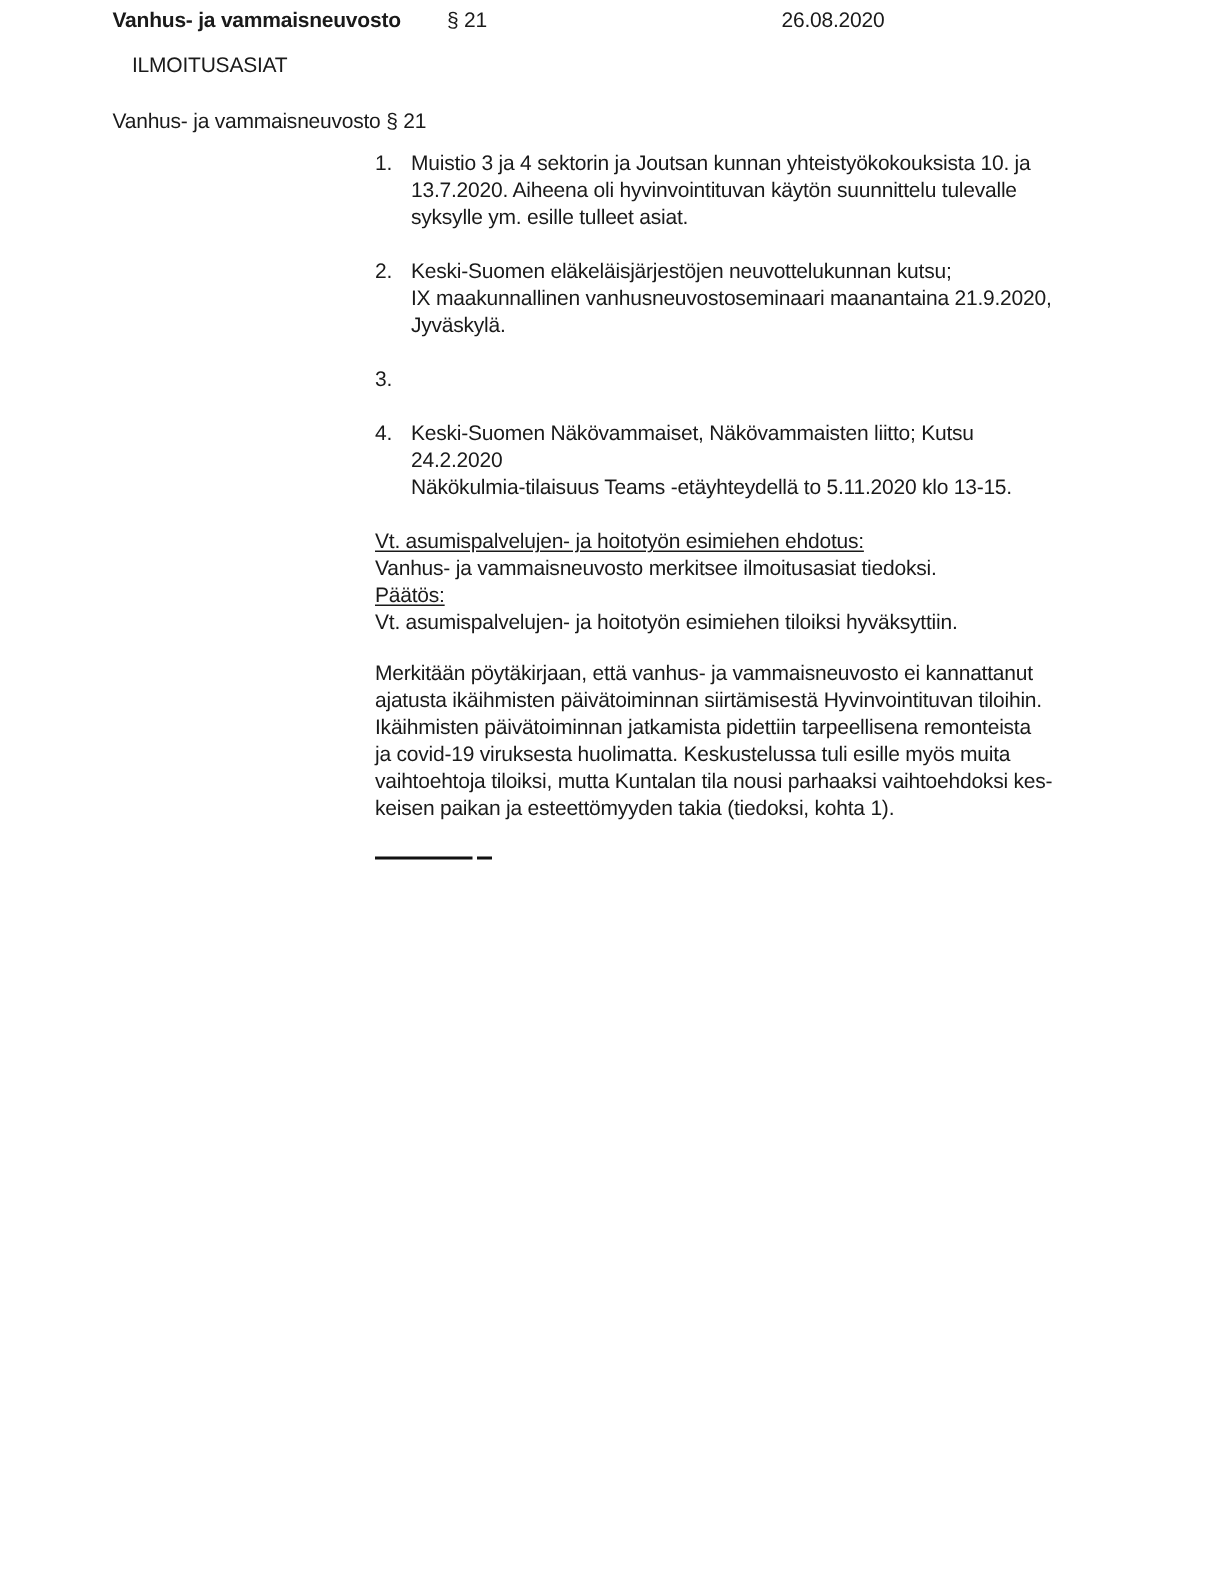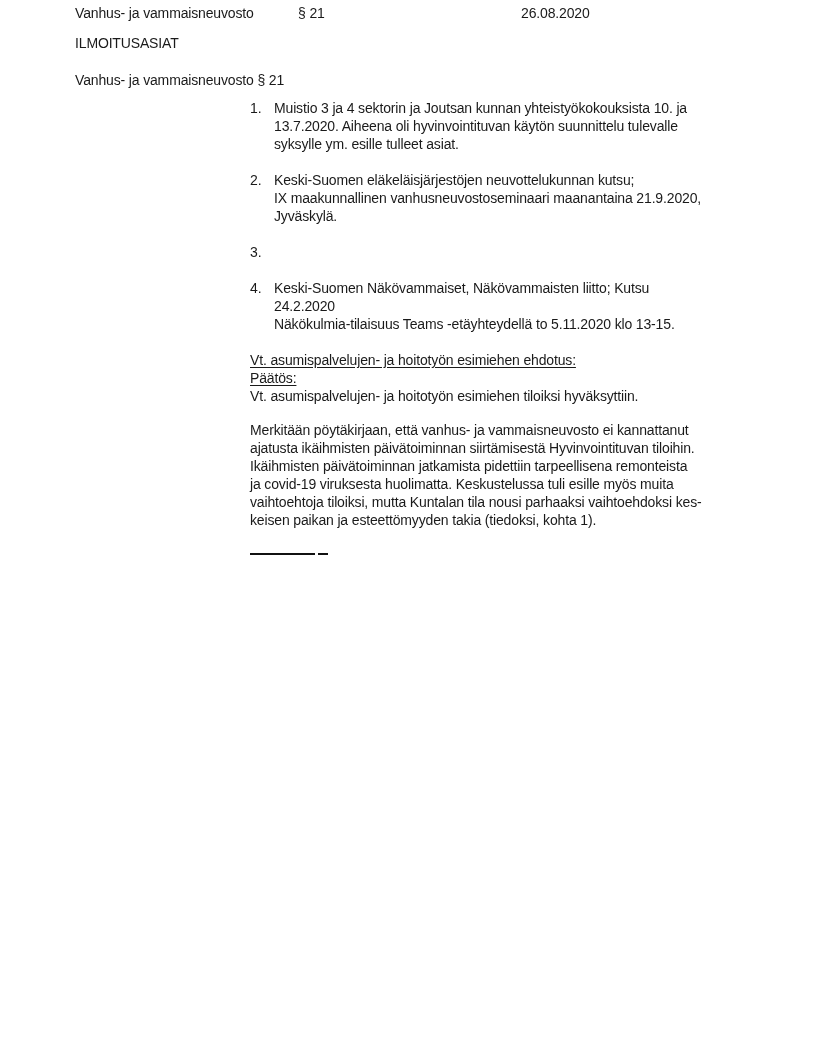--- a/index.html
+++ b/index.html
@@ -11,24 +11,24 @@
     margin: 0 auto;
     background: #ffffff;
     color: #1a1a1a;
     font-family: "Liberation Sans", "DejaVu Sans", sans-serif;
     font-size: 14px;
     line-height: 18px;
     letter-spacing: -0.15px;
     overflow: hidden;
   }
   .abs { position: absolute; white-space: pre; }
-  .hdr-council  { left: 75px;  top: 4px; }
+  .hdr-council  { left: 75px;  top: 4px; font-weight: bold; }
   .hdr-section  { left: 298px; top: 4px; }
   .hdr-date     { left: 521px; top: 4px; }
-  .doc-title    { left: 75px;  top: 34px; }
+  .doc-title    { left: 88px;  top: 34px; }
   .doc-subtitle { left: 75px;  top: 71px; }
 
   .content {
     position: absolute;
     left: 250px;
     top: 99px;
     width: 500px;
   }
   .item { display: flex; margin-bottom: 18px; }
   .item-num { flex: none; width: 24px; white-space: pre; }
@@ -79,20 +79,21 @@
       <span class="item-num">3.</span>
     </div>
     <div class="item">
       <span class="item-num">4.</span>
       <span class="item-text">Keski-Suomen Näkövammaiset, Näkövammaisten liitto; Kutsu
 24.2.2020
 Näkökulmia-tilaisuus Teams -etäyhteydellä to 5.11.2020 klo 13-15.</span>
     </div>
 
     <div class="u proposal-heading">Vt. asumispalvelujen- ja hoitotyön esimiehen ehdotus:</div>
+    <div>Vanhus- ja vammaisneuvosto merkitsee ilmoitusasiat tiedoksi.</div>
 
     <div class="u block-gap">Päätös:</div>
     <div>Vt. asumispalvelujen- ja hoitotyön esimiehen tiloiksi hyväksyttiin.</div>
 
     <div class="note">Merkitään pöytäkirjaan, että vanhus- ja vammaisneuvosto ei kannattanut
 ajatusta ikäihmisten päivätoiminnan siirtämisestä Hyvinvointituvan tiloihin.
 Ikäihmisten päivätoiminnan jatkamista pidettiin tarpeellisena remonteista
 ja covid-19 viruksesta huolimatta. Keskustelussa tuli esille myös muita
 vaihtoehtoja tiloiksi, mutta Kuntalan tila nousi parhaaksi vaihtoehdoksi kes-
 keisen paikan ja esteettömyyden takia (tiedoksi, kohta 1).</div>

